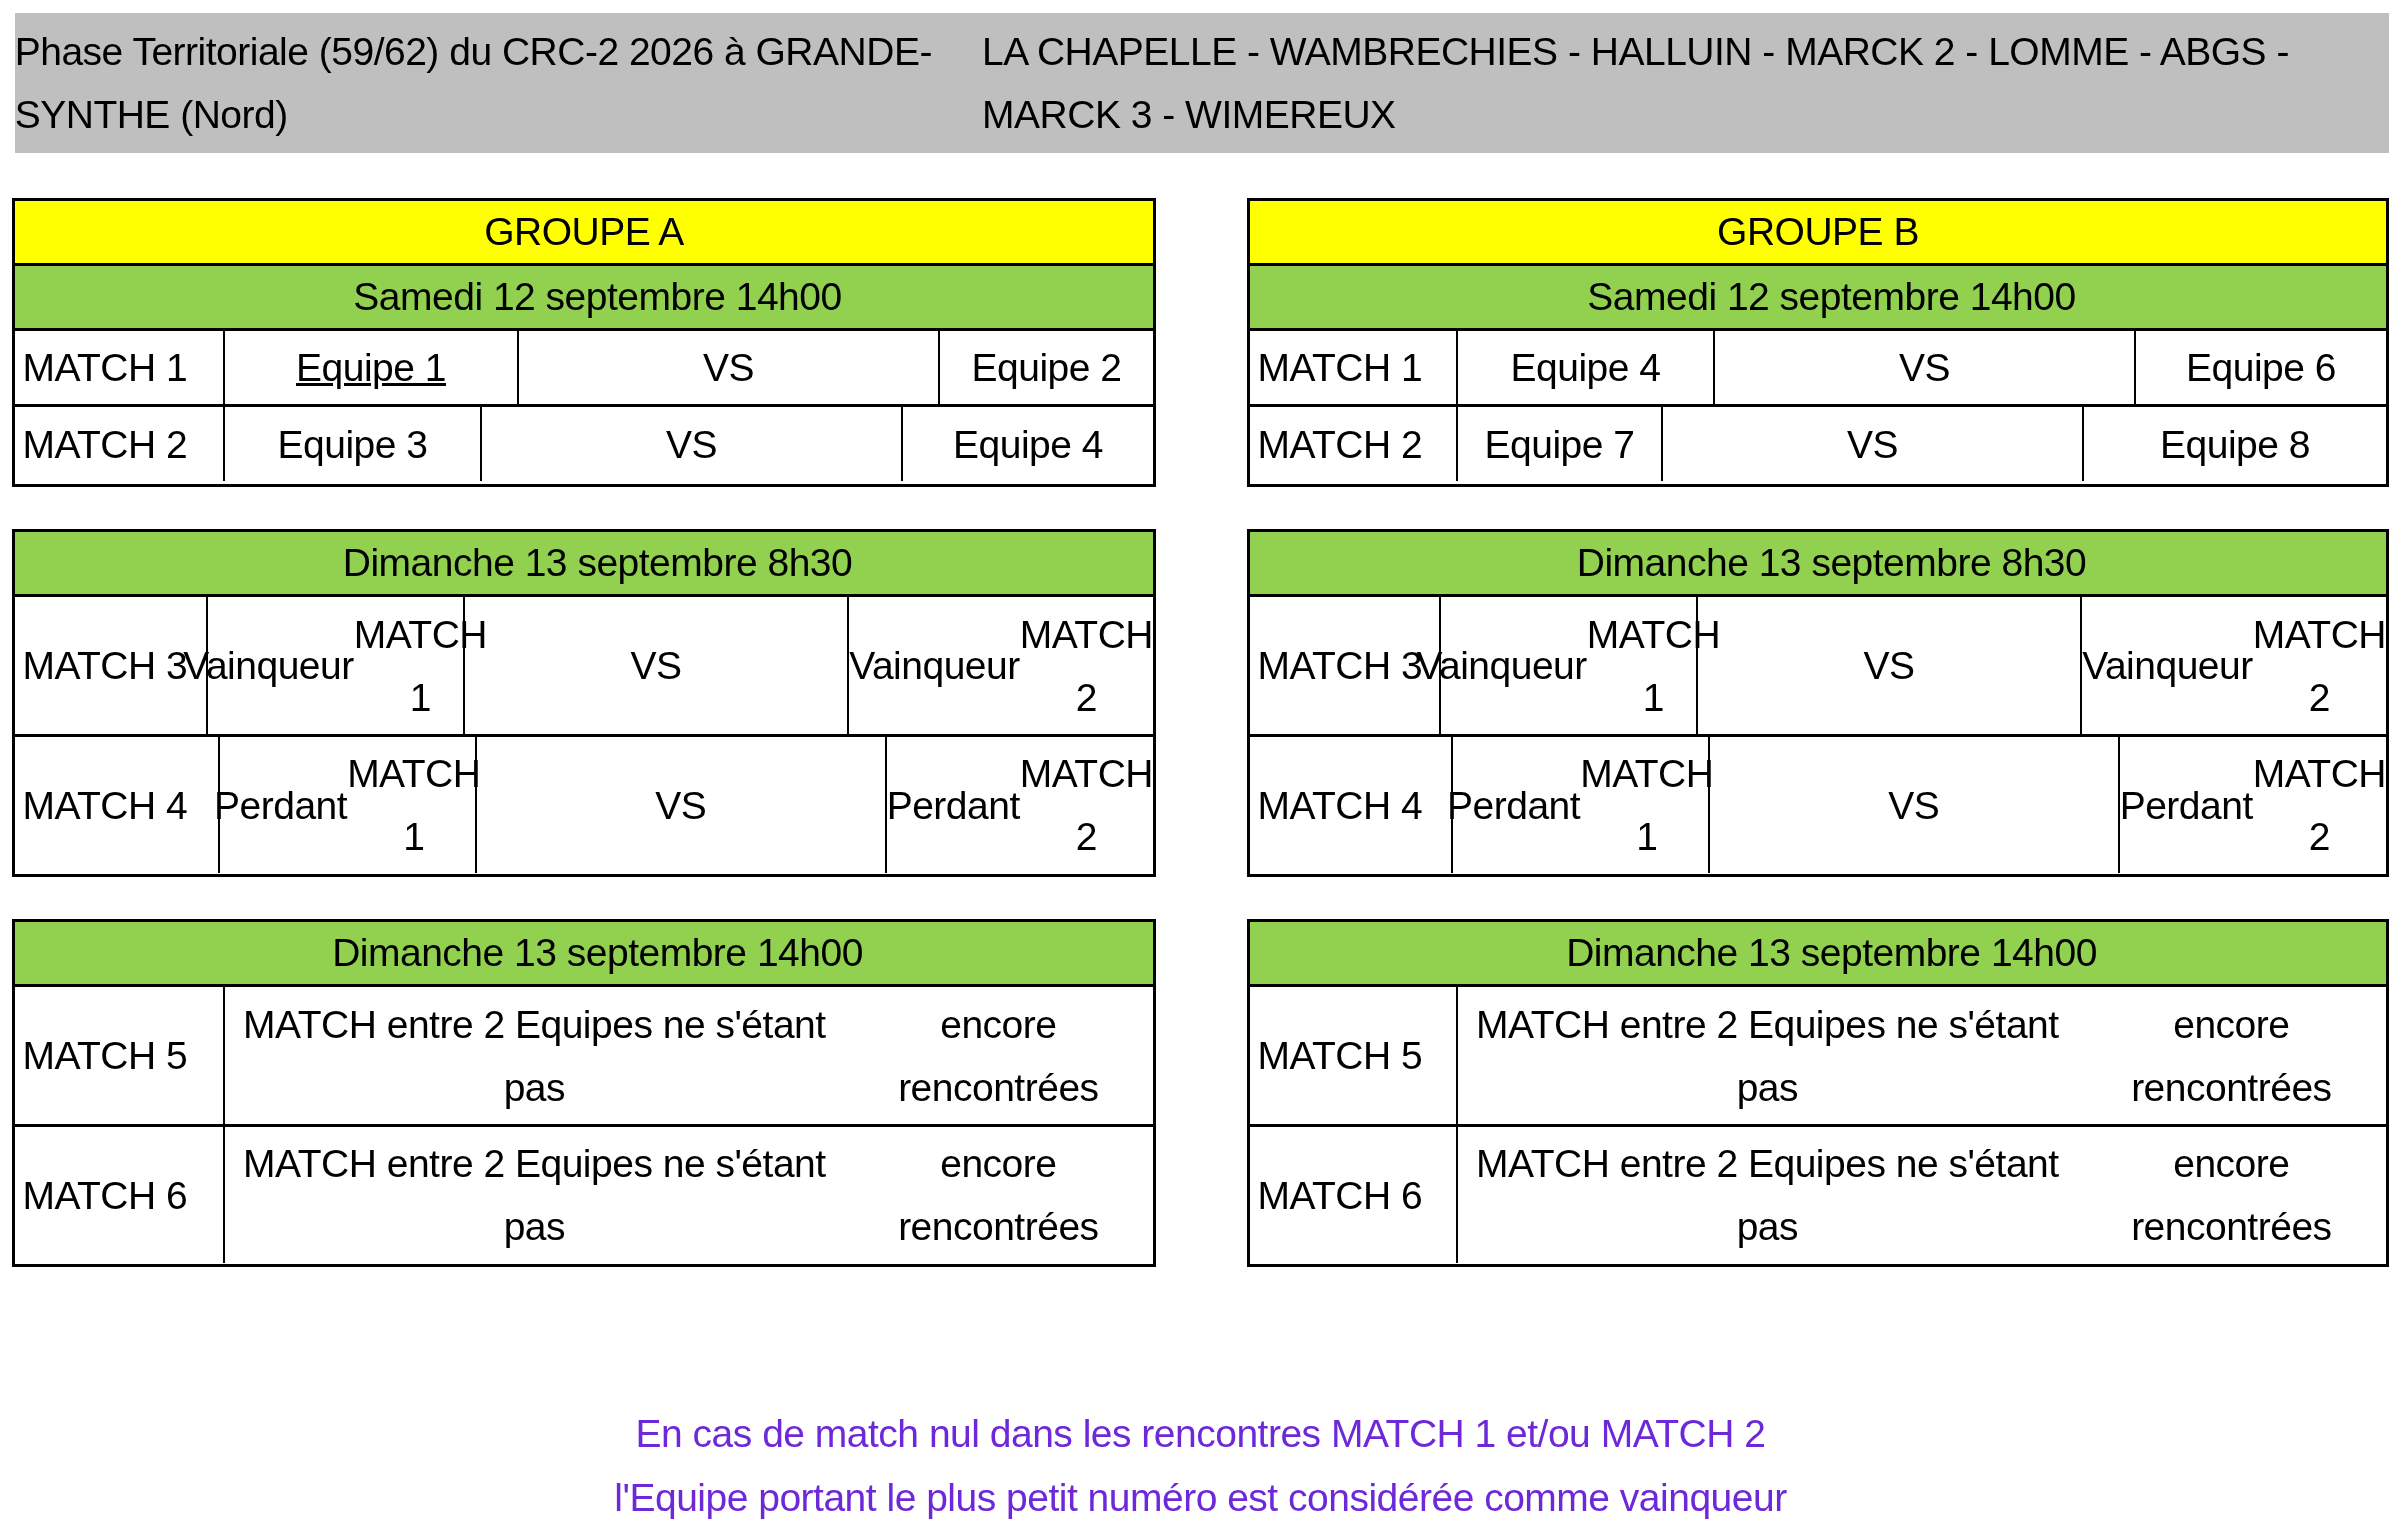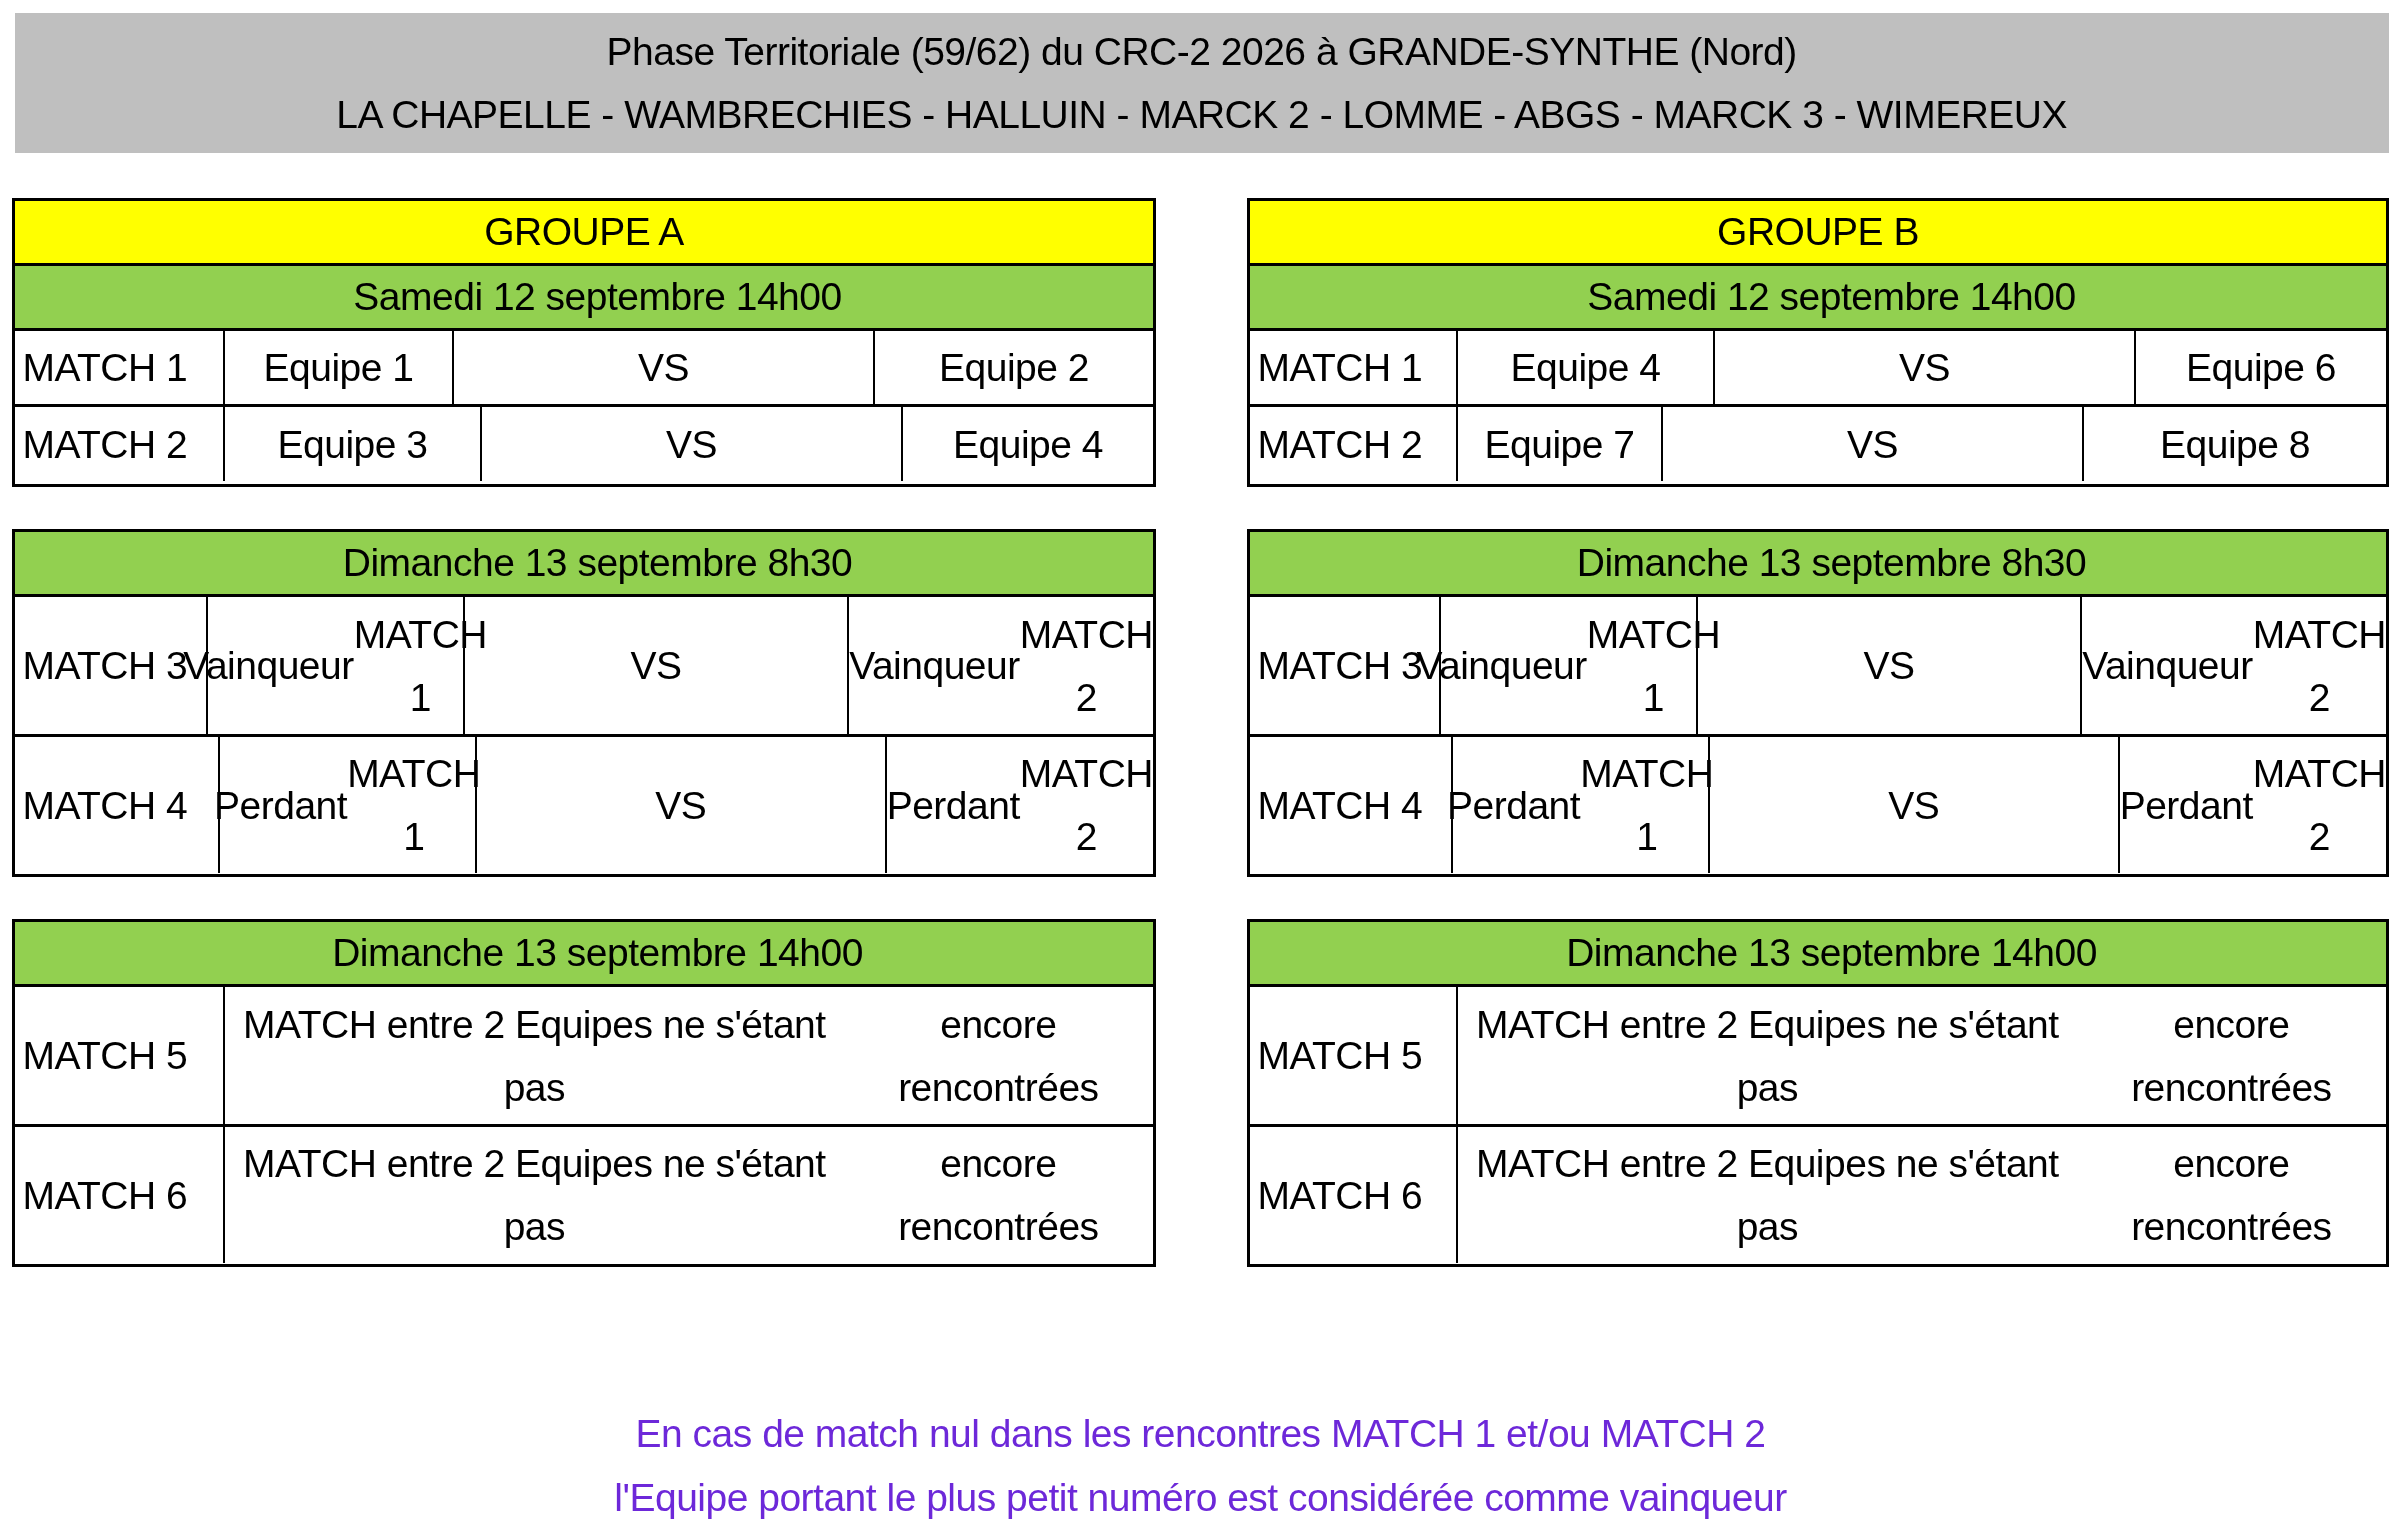--- a/index.html
+++ b/index.html
@@ -1,19 +1,19 @@
 <!DOCTYPE html>
 <html style="font-size:14.7px"><head>
 <meta charset="utf-8">
 <style>
   html, body { margin:0; padding:0; background:#ffffff; }
   body { width:2401px; height:1534px; position:relative; overflow:hidden;
          font-family:"Liberation Sans", "DejaVu Sans", sans-serif; color:#000; }
   .title-bar { position:absolute; left:14.7px; top:13px; width:2374px; height:140px;
-               background:#BFBFBF; display:flex; flex-direction:column;
+               background:#BFBFBF; display:flex; flex-direction:row;
                justify-content:center; align-items:center; }
   .title-bar .line { font-size:39px; line-height:63px; letter-spacing:-0.5px; }
   .panel { position:absolute; box-sizing:border-box; border:3.7px solid #000; background:#fff; }
   .hdr { box-sizing:border-box; display:flex; align-items:center; justify-content:center;
          font-size:39px; border-bottom:3.7px solid #000; letter-spacing:-0.5px; }
   .hdr.yellow { background:#FFFF00; height:65px; }
   .hdr.green { background:#92D050; height:65px;padding-left:27px; }
   .row { display:flex; box-sizing:border-box; border-bottom:3.7px solid #000; }
   .row:last-child { border-bottom:none; }
   .cell { box-sizing:border-box; display:flex; align-items:center; justify-content:center;
@@ -31,21 +31,21 @@
 <div class="title-bar">
   <div class="line">Phase Territoriale (59/62) du CRC-2 2026 à GRANDE-SYNTHE (Nord)</div>
   <div class="line">LA CHAPELLE - WAMBRECHIES - HALLUIN - MARCK 2 - LOMME - ABGS - MARCK 3 - WIMEREUX</div>
 </div>
 
 <div class="panel" style="left:12px; top:198px; width:1144px; height:289px;">
   <div class="hdr yellow">GROUPE A</div>
   <div class="hdr green">Samedi 12 septembre 14h00</div>
   <div class="row" style="height:76px;">
     <div class="cell label" style="width:210px;">MATCH 1</div>
-    <div class="cell" style="width:229px;">Equipe 1</div>
+    <div class="cell" style="width:294px;text-decoration:underline;">Equipe 1</div>
     <div class="cell" style="width:421px;">VS</div>
     <div class="cell" style="flex:1;">Equipe 2</div>
   </div>
   <div class="row" style="height:74px;">
     <div class="cell label" style="width:210px;">MATCH 2</div>
     <div class="cell" style="width:257px;">Equipe 3</div>
     <div class="cell" style="width:421px;">VS</div>
     <div class="cell" style="flex:1;">Equipe 4</div>
   </div>
 </div>

